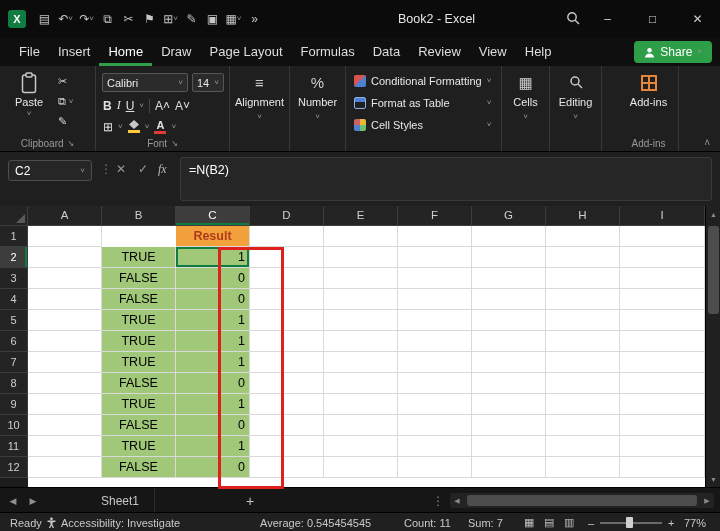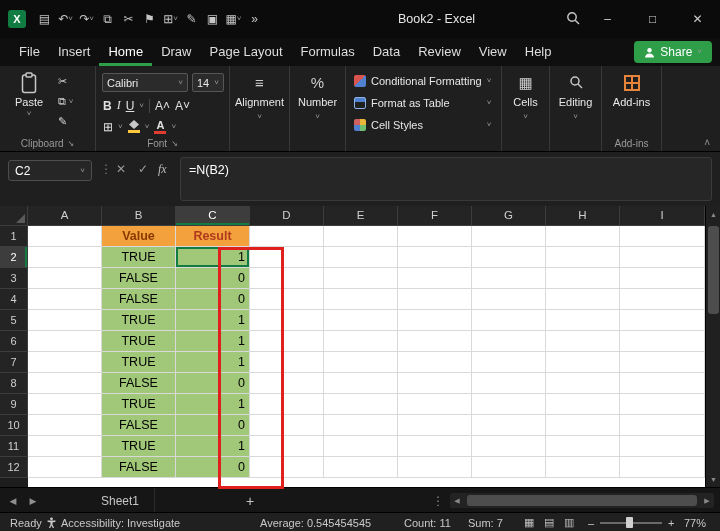--- a/index.html
+++ b/index.html
@@ -315,21 +315,21 @@
       <span class="cico">
         <svg width="14" height="14" viewBox="0 0 14 14">
             <circle cx="6" cy="6" r="4" fill="none" stroke="#c8c8c8" stroke-width="1.5"></circle>
             <line x1="9" y1="9" x2="13" y2="13" stroke="#c8c8c8" stroke-width="1.5"></line>
           </svg>
       </span>
       <span class="clab">Editing</span>
       <span class="caret">˅</span>
     </div>
 
-    <div class="rgroup cgroup" style="left:602px;width:60px">
+    <div class="rgroup cgroup" style="left:619px;width:60px">
       <span class="addins-ico"></span>
       <span class="clab">Add-ins</span>
       <div class="grp-label">
         <span>Add-ins</span>
       </div>
     </div>
 
     <div class="ribbon-collapse">˄</div>
   </div>
 
@@ -352,21 +352,20 @@
       <div class="g-colhdr" style="left: 102px; width: 74px;">B</div>
       <div class="g-colhdr sel-col" style="left: 176px; width: 74px;">C</div>
       <div class="g-colhdr" style="left: 250px; width: 74px;">D</div>
       <div class="g-colhdr" style="left: 324px; width: 74px;">E</div>
       <div class="g-colhdr" style="left: 398px; width: 74px;">F</div>
       <div class="g-colhdr" style="left: 472px; width: 74px;">G</div>
       <div class="g-colhdr" style="left: 546px; width: 74px;">H</div>
       <div class="g-colhdr" style="left: 620px; width: 85px;">I</div>
       <div class="g-rowhdr" style="top: 20px;">1</div>
       <div class="g-cell" style="left: 28px; top: 20px; width: 74px;"></div>
-      <div class="g-cell hdr-cell" style="left: 102px; top: 20px; width: 74px; color: rgb(138, 58, 0);">Value</div>
       <div class="g-cell hdr-cell" style="left: 176px; top: 20px; width: 74px; color: rgb(176, 58, 30);">Result</div>
       <div class="g-cell" style="left: 250px; top: 20px; width: 74px;"></div>
       <div class="g-cell" style="left: 324px; top: 20px; width: 74px;"></div>
       <div class="g-cell" style="left: 398px; top: 20px; width: 74px;"></div>
       <div class="g-cell" style="left: 472px; top: 20px; width: 74px;"></div>
       <div class="g-cell" style="left: 546px; top: 20px; width: 74px;"></div>
       <div class="g-cell" style="left: 620px; top: 20px; width: 85px;"></div>
       <div class="g-rowhdr sel-row" style="top: 41px;">2</div>
       <div class="g-cell" style="left: 28px; top: 41px; width: 74px;"></div>
       <div class="g-cell bool-cell" style="left: 102px; top: 41px; width: 74px;">TRUE</div>

